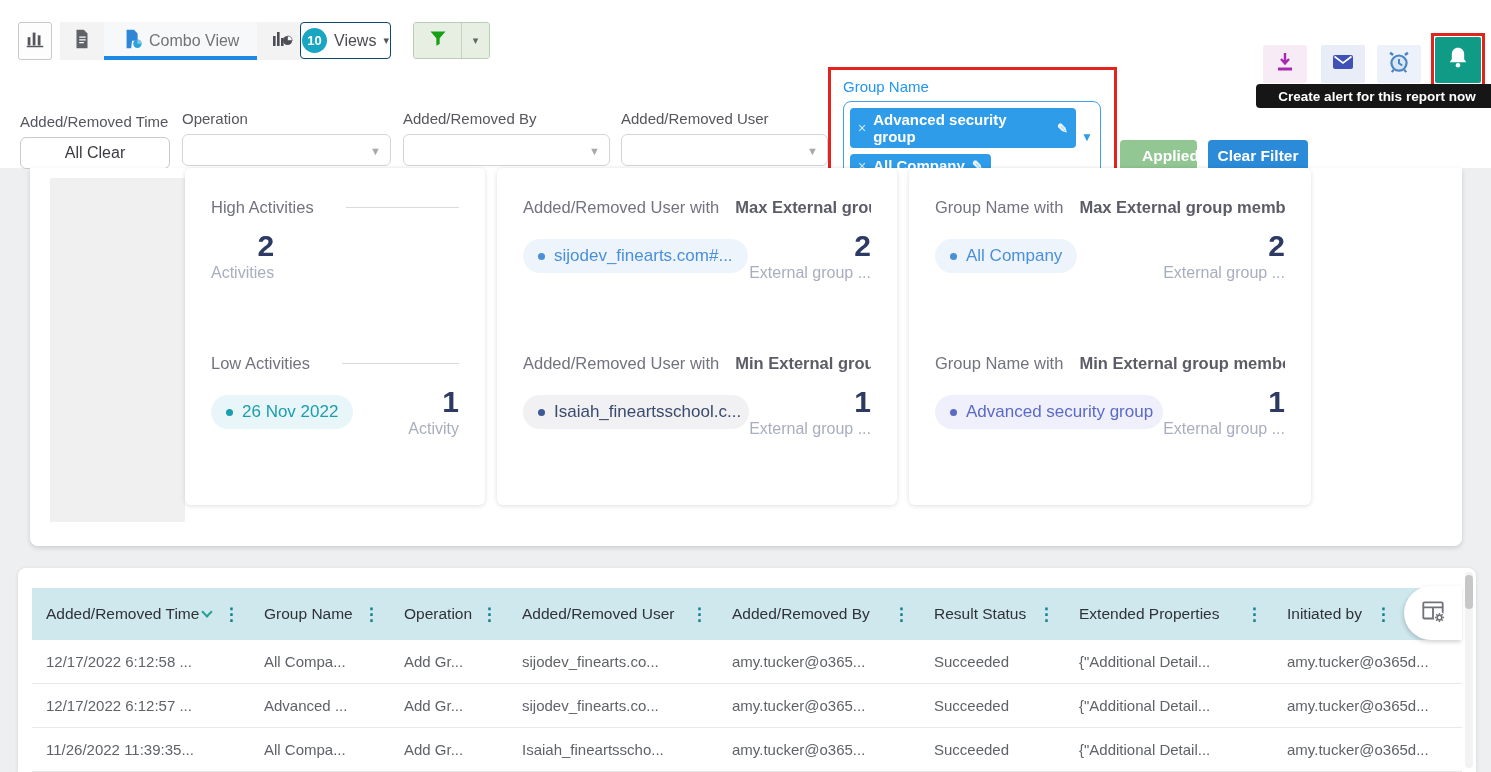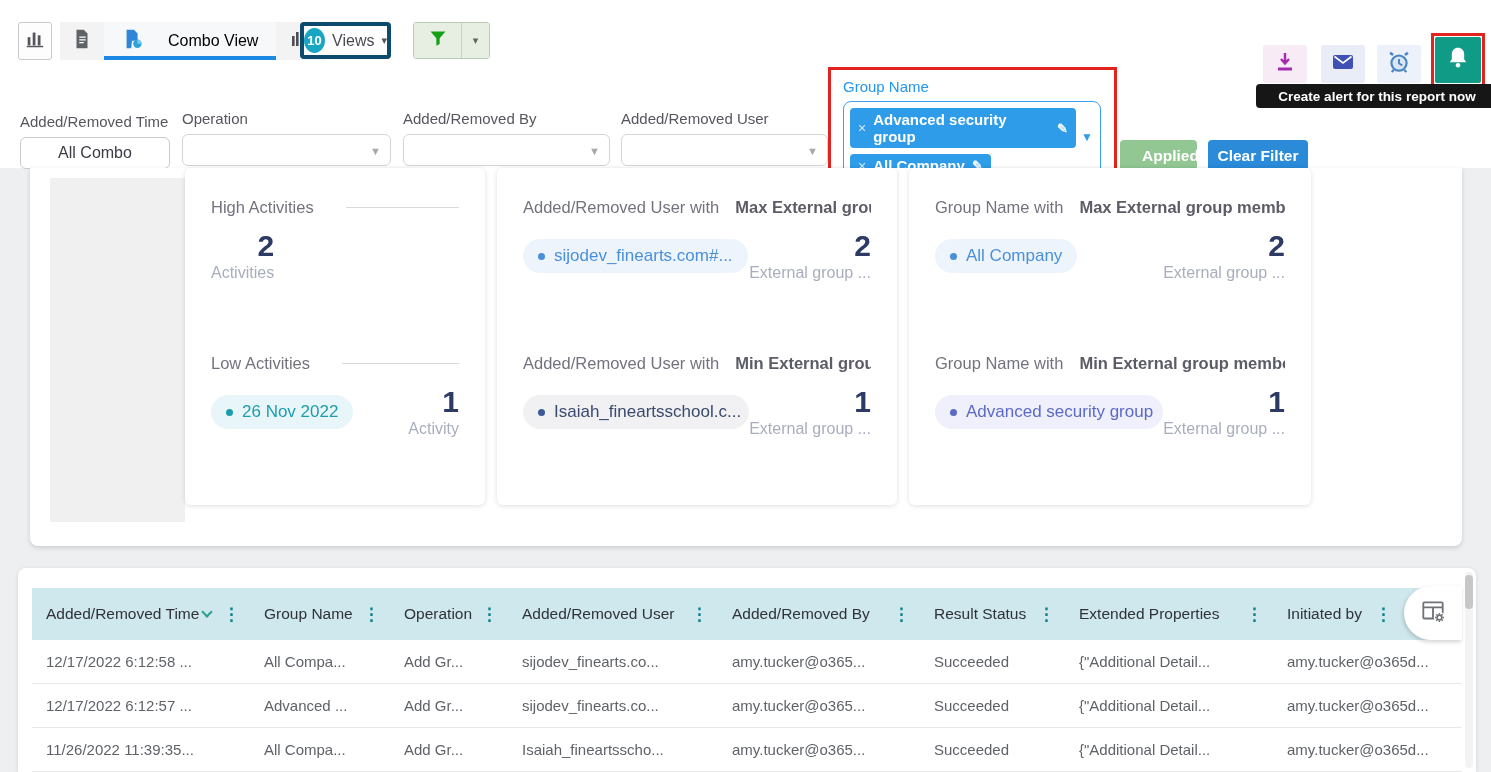--- a/index.html
+++ b/index.html
@@ -14,24 +14,24 @@
 
   
   .topband { left:0; top:0; width:1491px; height:168px; background:#ffffff; }
 
   
   .chart-btn { left:18px; top:22px; width:34px; height:38px; border:1px solid #c9c9cb; border-radius:3px;
     background:#fdfdfd; display:flex; align-items:center; justify-content:center; }
   .tabstrip { left:60px; top:22px; height:38px; background:#f3f3f4; display:flex; align-items:stretch; }
   .tab { display:flex; align-items:center; justify-content:center; cursor:pointer; }
   .tab-doc { width:44px; }
-  .tab-combo { padding:0 18px; gap:24px; color:#000000; font-size:16px; position:relative; background:#f7f8f9; }
+  .tab-combo { padding:0 18px; gap:5px; color:#737373; font-size:16px; position:relative; background:#f7f8f9; }
   .tab-combo .underline { position:absolute; left:0; right:0; bottom:0; height:4px; background:#1e88e5; }
   .tab-sum { width:50px; }
-  .views-btn { left:300px; top:22px; width:91px; height:37px; background:#fff; border:4px solid #0c4a6e;
+  .views-btn { left:300px; top:22px; width:91px; height:37px; background:#fff; border:1px solid #0c4a6e;
     border-radius:4px; display:flex; align-items:center; justify-content:center; gap:7px; }
   .views-badge { width:25px; height:25px; border-radius:50%; background:#18a6c2; color:#fff; font-size:13px;
     font-weight:bold; display:flex; align-items:center; justify-content:center; }
   .views-label { font-size:16px; color:#4a4b52; }
   .caret { color:#555; font-size:11px; }
   .filter-btn { left:413px; top:22px; height:37px; display:flex; border:1px solid #bccbb6; border-radius:3px; overflow:hidden; }
   .filter-btn .seg-main { width:47px; background:#e7efe3; display:flex; align-items:center; justify-content:center; }
   .filter-btn .seg-caret { width:28px; background:#e7efe3; border-left:1px solid #c6d2c0; display:flex; align-items:center; justify-content:center; color:#666; font-size:11px; }
 
   
@@ -215,21 +215,21 @@
         <path d="M12 2.5c-3.2 0-5.7 2.5-5.7 5.7v4.9L4.4 16h15.2l-1.9-2.9V8.2c0-3.2-2.5-5.7-5.7-5.7z" fill="#fff"></path>
         <circle cx="12" cy="18.6" r="2.1" fill="#fff"></circle>
       </svg>
   </span>
 </div>
 <div class="abs hl-bell"></div>
 <div class="abs tooltip">Create alert for this report now</div>
 
 <div class="abs f-time">
   <div class="flabel">Added/Removed Time</div>
-  <div class="time-input">All Combo</div>
+  <div class="time-input">All Clear</div>
 </div>
 <div class="abs f-op">
   <div class="flabel">Operation</div>
   <div class="f-select">
     <span class="sel-caret">▼</span>
   </div>
 </div>
 <div class="abs f-by">
   <div class="flabel">Added/Removed By</div>
   <div class="f-select">

